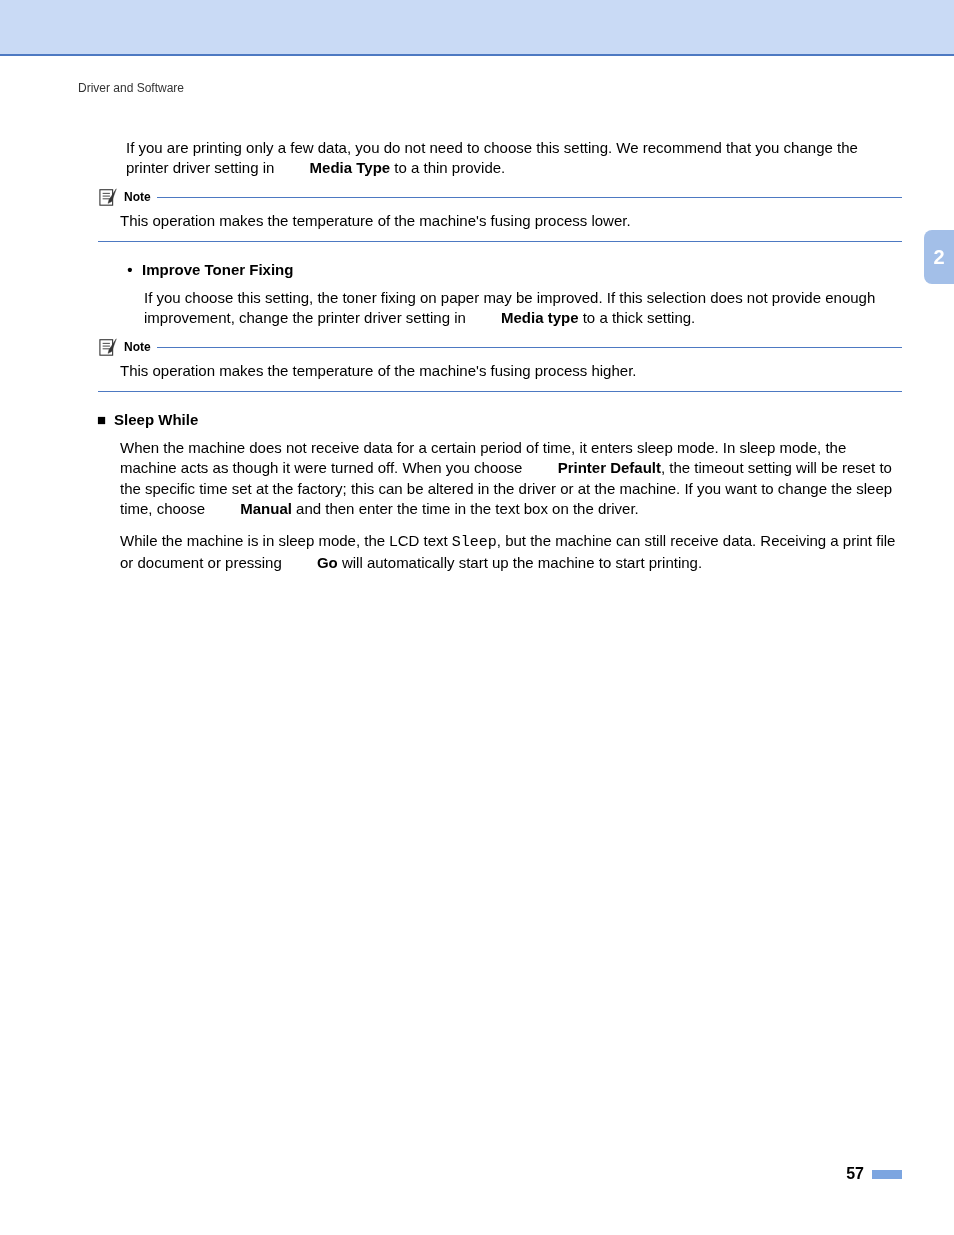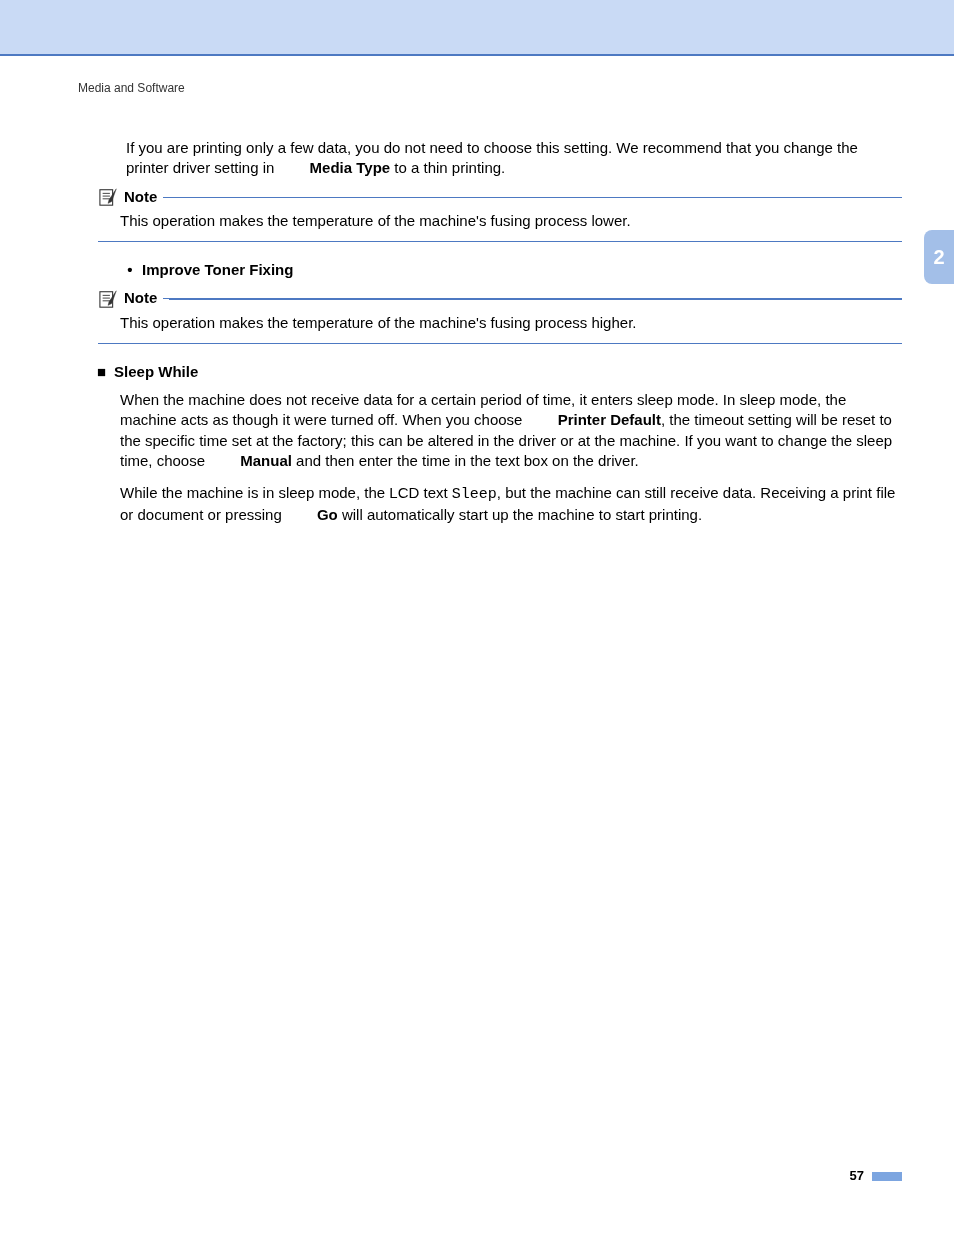--- a/index.html
+++ b/index.html
@@ -57,21 +57,21 @@
     align-items: center;
     gap: 4px;
   }
   .note-icon {
     width: 22px;
     height: 20px;
     display: inline-block;
   }
   .note-title {
     font-weight: bold;
-    font-size: 15px;
+    font-size: 12px;
   }
   .note-rule {
     flex: 1;
     height: 1px;
     background: #4d79c2;
     margin-top: 1px;
   }
   .note-body {
     padding-left: 22px;
   }
@@ -123,21 +123,21 @@
   }
   .page-footer {
     position: absolute;
     bottom: 50px;
     right: 52px;
     display: flex;
     align-items: center;
     gap: 8px;
   }
   .page-number {
-    font-size: 13px;
+    font-size: 16px;
     font-weight: bold;
   }
   .footer-bar {
     width: 30px;
     height: 9px;
     background: #7ca5e0;
   }
 </style>
 </head>
 <body>
@@ -145,28 +145,28 @@
 <div class="header-band"></div>
 <div class="header-divider"></div>
 
 <div class="chapter-tab">
   <span>2</span>
 </div>
 
 <div class="page">
 
   <div class="breadcrumb">
-    <span>Media and Software</span>
+    <span>Driver and Software</span>
   </div>
 
   <div class="content">
 
     <div class="intro-block">
       <p>
-        <span>If you are printing only a few data, you do not need to choose this setting. We recommend that you change the printer driver setting in </span><b>Media Type</b><span> to a thin printing.</span>
+        <span>If you are printing only a few data, you do not need to choose this setting. We recommend that you change the printer driver setting in </span><b>Media Type</b><span> to a thin provide.</span>
       </p>
     </div>
 
     <div class="note-section">
       <div class="note-header">
         <div class="note-badge">
           <span class="note-icon">
             <svg viewBox="0 0 24 22" width="22" height="20">
               <rect x="2" y="3" width="14" height="17" fill="none" stroke="#333" stroke-width="1.2"></rect>
               <line x1="5" y1="7" x2="13" y2="7" stroke="#333" stroke-width="1"></line>
@@ -180,20 +180,23 @@
         <div class="note-rule"></div>
       </div>
       <div class="note-body">This operation makes the temperature of the machine's fusing process lower.</div>
     </div>
 
     <div class="bullet-item">
       <div class="bullet-head">
         <span class="bullet-dot">•</span>
         <span>Improve Toner Fixing</span>
       </div>
+      <div class="bullet-body">
+        <span>If you choose this setting, the toner fixing on paper may be improved. If this selection does not provide enough improvement, change the printer driver setting in </span><b>Media type</b><span> to a thick setting.</span>
+      </div>
     </div>
 
     <div class="note-section">
       <div class="note-header">
         <div class="note-badge">
           <span class="note-icon">
             <svg viewBox="0 0 24 22" width="22" height="20">
               <rect x="2" y="3" width="14" height="17" fill="none" stroke="#333" stroke-width="1.2"></rect>
               <line x1="5" y1="7" x2="13" y2="7" stroke="#333" stroke-width="1"></line>
               <line x1="5" y1="10" x2="13" y2="10" stroke="#333" stroke-width="1"></line>

